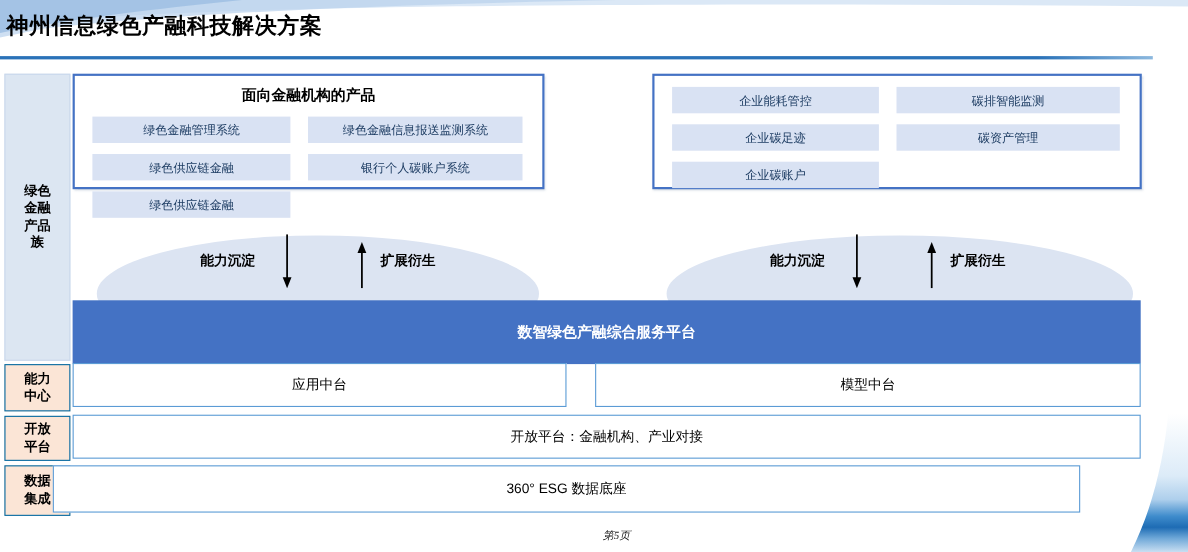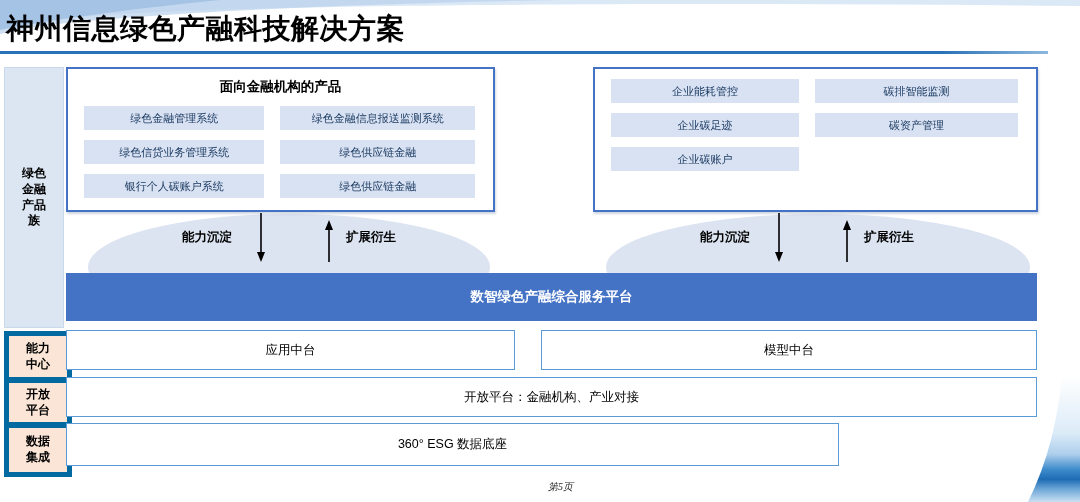--- a/index.html
+++ b/index.html
@@ -4,41 +4,41 @@
 <style>
   html,body{margin:0;padding:0;background:#fff;}
   .slide{
     position:relative;width:1080px;height:502px;overflow:hidden;background:#fff;
     font-family:"Liberation Sans","DejaVu Sans",sans-serif;color:#000;
   }
   
   .hdr-deco{position:absolute;top:0;left:0;z-index:0;}
   .slide-title{
     position:absolute;left:6px;top:10px;z-index:2;
-    font-size:28px;font-weight:bold;letter-spacing:.5px;color:#000;
+    font-size:20px;font-weight:bold;letter-spacing:.5px;color:#000;
   }
   .hdr-line{
     position:absolute;left:0;top:51px;width:1048px;height:3px;z-index:2;
     background:linear-gradient(to right,#2a72b8 0%,#2a72b8 90%,#8cb8de 100%);
   }
   .logo{position:absolute;right:12px;top:8px;z-index:2;display:flex;align-items:center;gap:4px;}
   .logo-txt{display:flex;flex-direction:column;line-height:1;}
   .logo-brand{font-size:15px;font-weight:bold;font-style:italic;color:#E60012;letter-spacing:.5px;}
   .logo-cn{font-size:9px;color:#E60012;letter-spacing:2px;margin-top:2px;font-weight:bold;}
   
   .side{position:absolute;left:4px;width:58px;z-index:2;display:flex;align-items:center;justify-content:center;
         text-align:center;font-weight:bold;font-size:12px;line-height:1.3;white-space:pre-line;}
   .side-blue{background:#DCE6F2;border:1px solid #c9d8ec;}
-  .side-peach{background:#FBE5D6;border:5px solid #0369a1;}
+  .side-peach{background:#FBE5D6;border:1px solid #0369a1;}
   .side1{top:67px;height:259px;}
   .side2{top:331px;height:41px;}
   .side3{top:378px;height:39px;}
   .side4{top:423px;height:44px;}
   
-  .pbox{position:absolute;top:67px;height:145px;background:#fff;border:2px solid #4472C4;z-index:2;box-sizing:border-box;
+  .pbox{position:absolute;top:67px;height:105px;background:#fff;border:2px solid #4472C4;z-index:2;box-sizing:border-box;
         box-shadow:1px 2px 2px rgba(120,140,170,.35);}
   .pbox-left{left:66px;width:429px;}
   .pbox-right{left:593px;width:445px;}
   .pbox-title{text-align:center;font-size:13.5px;font-weight:bold;margin-top:9px;}
   .pgrid{display:grid;grid-template-columns:1fr 1.08fr;column-gap:16px;row-gap:10px;padding:10px 18px 0 16px;}
   .pitem{height:24px;background:#D9E2F3;display:flex;align-items:center;justify-content:center;
          font-size:11px;color:#17375E;}
   
   .dome{position:absolute;border-radius:50%;background:#DCE4F2;z-index:0;}
   .dome-left{left:88px;top:214px;width:402px;height:106px;}
@@ -46,30 +46,30 @@
   .flow{position:absolute;top:213px;z-index:2;display:flex;align-items:flex-start;}
   .flow-left{left:182px;}
   .flow-right{left:700px;}
   .flow-label{font-size:12.5px;font-weight:bold;margin-top:16px;}
   .arr{display:block;}
   .arr-down{margin-left:24px;}
   .arr-up{margin-left:58px;margin-top:7px;}
   .flow-label.up{margin-left:12px;}
   
   .platform-bar{
-    position:absolute;left:66px;top:273px;width:971px;height:48px;z-index:1;
+    position:absolute;left:66px;top:273px;width:971px;height:58px;z-index:1;
     background:#4472C4;display:flex;align-items:center;justify-content:center;
     color:#fff;font-size:13.5px;font-weight:bold;box-sizing:border-box;
   }
   .wbox{position:absolute;background:#fff;border:1.5px solid #5B9BD5;box-sizing:border-box;z-index:2;
         display:flex;align-items:center;justify-content:center;font-size:12.5px;color:#000;}
   .cap-left{left:66px;top:330px;width:449px;height:40px;}
   .cap-right{left:541px;top:330px;width:496px;height:40px;}
   .open-row{left:66px;top:377px;width:971px;height:40px;}
-  .data-row{left:66px;top:423px;width:773px;height:43px;}
+  .data-row{left:48px;top:423px;width:934px;height:43px;}
   
   .page-num{position:absolute;left:0;right:0;bottom:8px;text-align:center;z-index:2;
             font-size:10px;font-style:italic;color:#222;font-family:"Liberation Serif","DejaVu Serif",serif;padding-left:41px;}
   .corner-deco{position:absolute;right:0;bottom:0;z-index:3;}
 </style>
 </head>
 <body>
 
 <div class="slide">
 
@@ -92,21 +92,20 @@
   <div class="side side-peach side3">开放
 平台</div>
   <div class="side side-peach side4">数据
 集成</div>
 
   <div class="pbox pbox-left">
     <div class="pbox-title">面向金融机构的产品</div>
     <div class="pgrid">
       <div class="pitem">绿色金融管理系统</div>
       <div class="pitem">绿色金融信息报送监测系统</div>
-      <div class="pitem">绿色信贷业务管理系统</div>
       <div class="pitem">绿色供应链金融</div>
       <div class="pitem">银行个人碳账户系统</div>
       <div class="pitem">绿色供应链金融</div>
     </div>
   </div>
 
   <div class="pbox pbox-right">
     <div class="pgrid">
       <div class="pitem">企业能耗管控</div>
       <div class="pitem">碳排智能监测</div>

